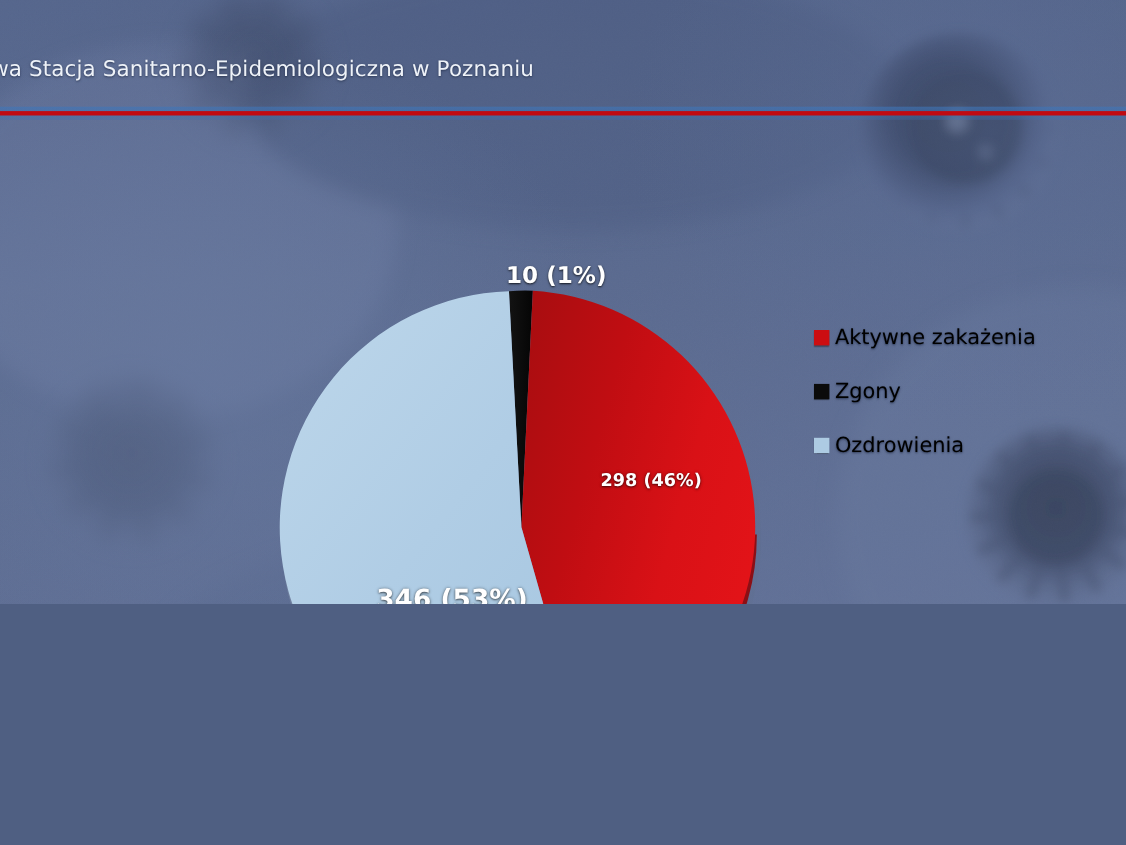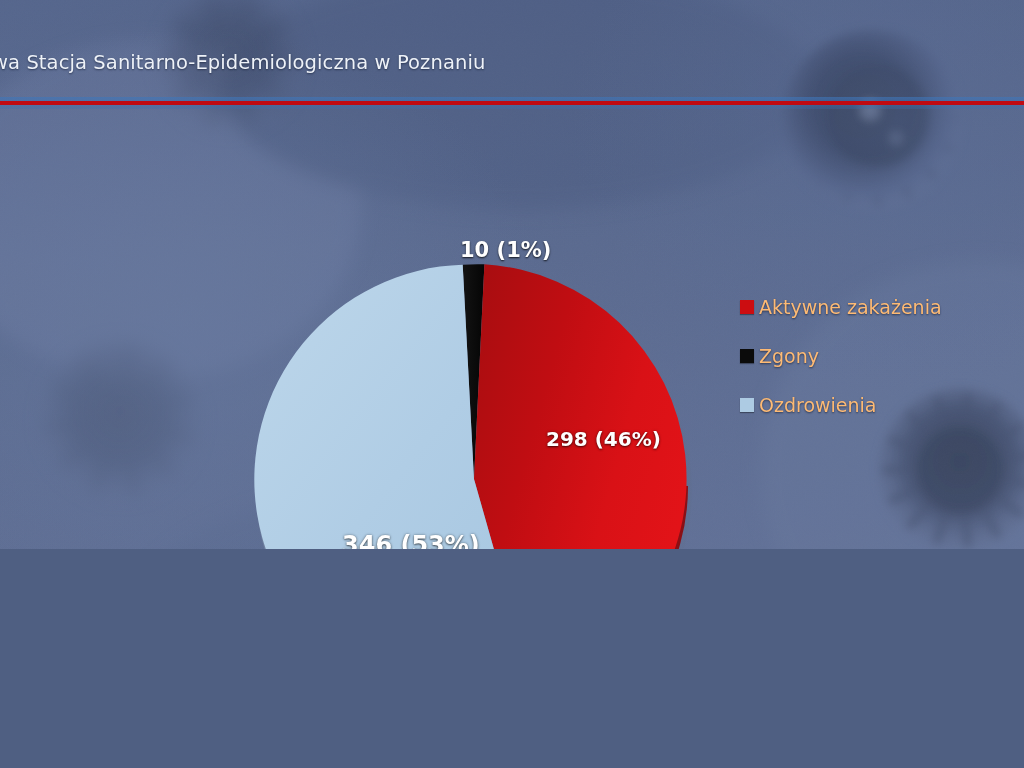--- a/index.html
+++ b/index.html
@@ -73,36 +73,36 @@
     position:absolute; color:#ffffff; font-weight:bold;
     font-family:"DejaVu Sans", sans-serif;
     white-space:nowrap;
     text-shadow:0 1px 2px rgba(0,0,0,.55), 0 0 3px rgba(0,0,0,.35);
   }
   #label-deaths{
     left:416px; top:238px; font-size:21px; color:#ffffff;
     text-shadow:0 1px 2px rgba(0,0,0,.8);
     margin-left:44px;
   }
-  #label-active{ left:546px; top:427px; font-size:20px; }
+  #label-active{ left:546px; top:427px; font-size:16px; }
   #label-recovered{ left:342px; top:531px; font-size:24px; }
 
   
   #legend{
     position:absolute; left:740px; top:297px; width:230px;
   }
   .legend-row{
     display:flex; align-items:center; margin-bottom:29px; height:20px;
   }
   .legend-swatch{
     width:14px; height:14px; flex:0 0 14px; margin-right:5px;
     box-shadow:0 1px 1px rgba(0,0,0,.35);
   }
   .legend-text{
-    color:#fdba74; font-size:19px; font-weight:400;
+    color:#000000; font-size:19px; font-weight:400;
     font-family:"DejaVu Sans", sans-serif;
     text-shadow:0 1px 2px rgba(10,18,40,.6);
     white-space:nowrap;
   }
 </style>
 </head>
 <body>
 
 <div id="stage">
 

